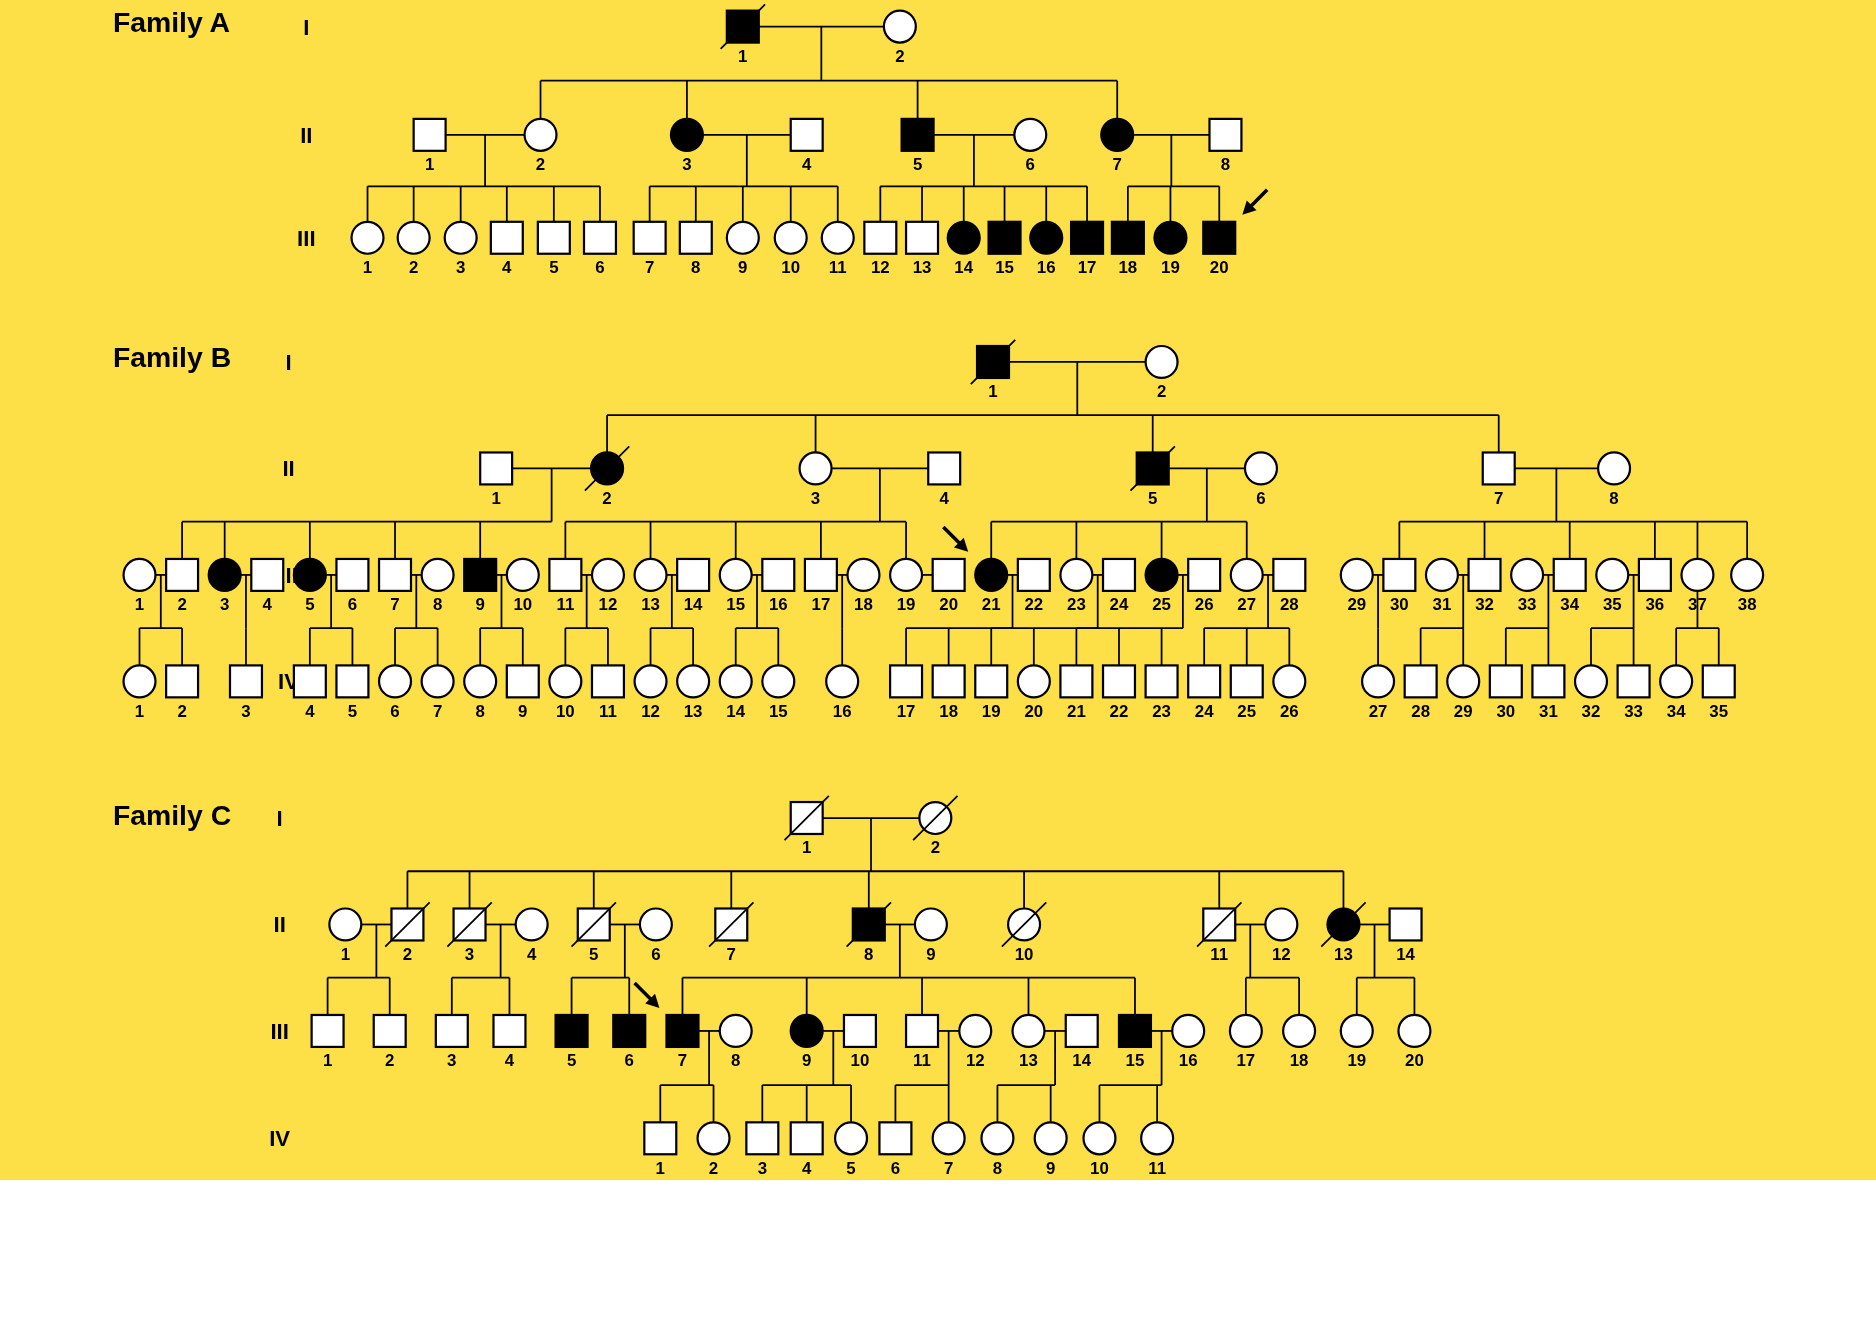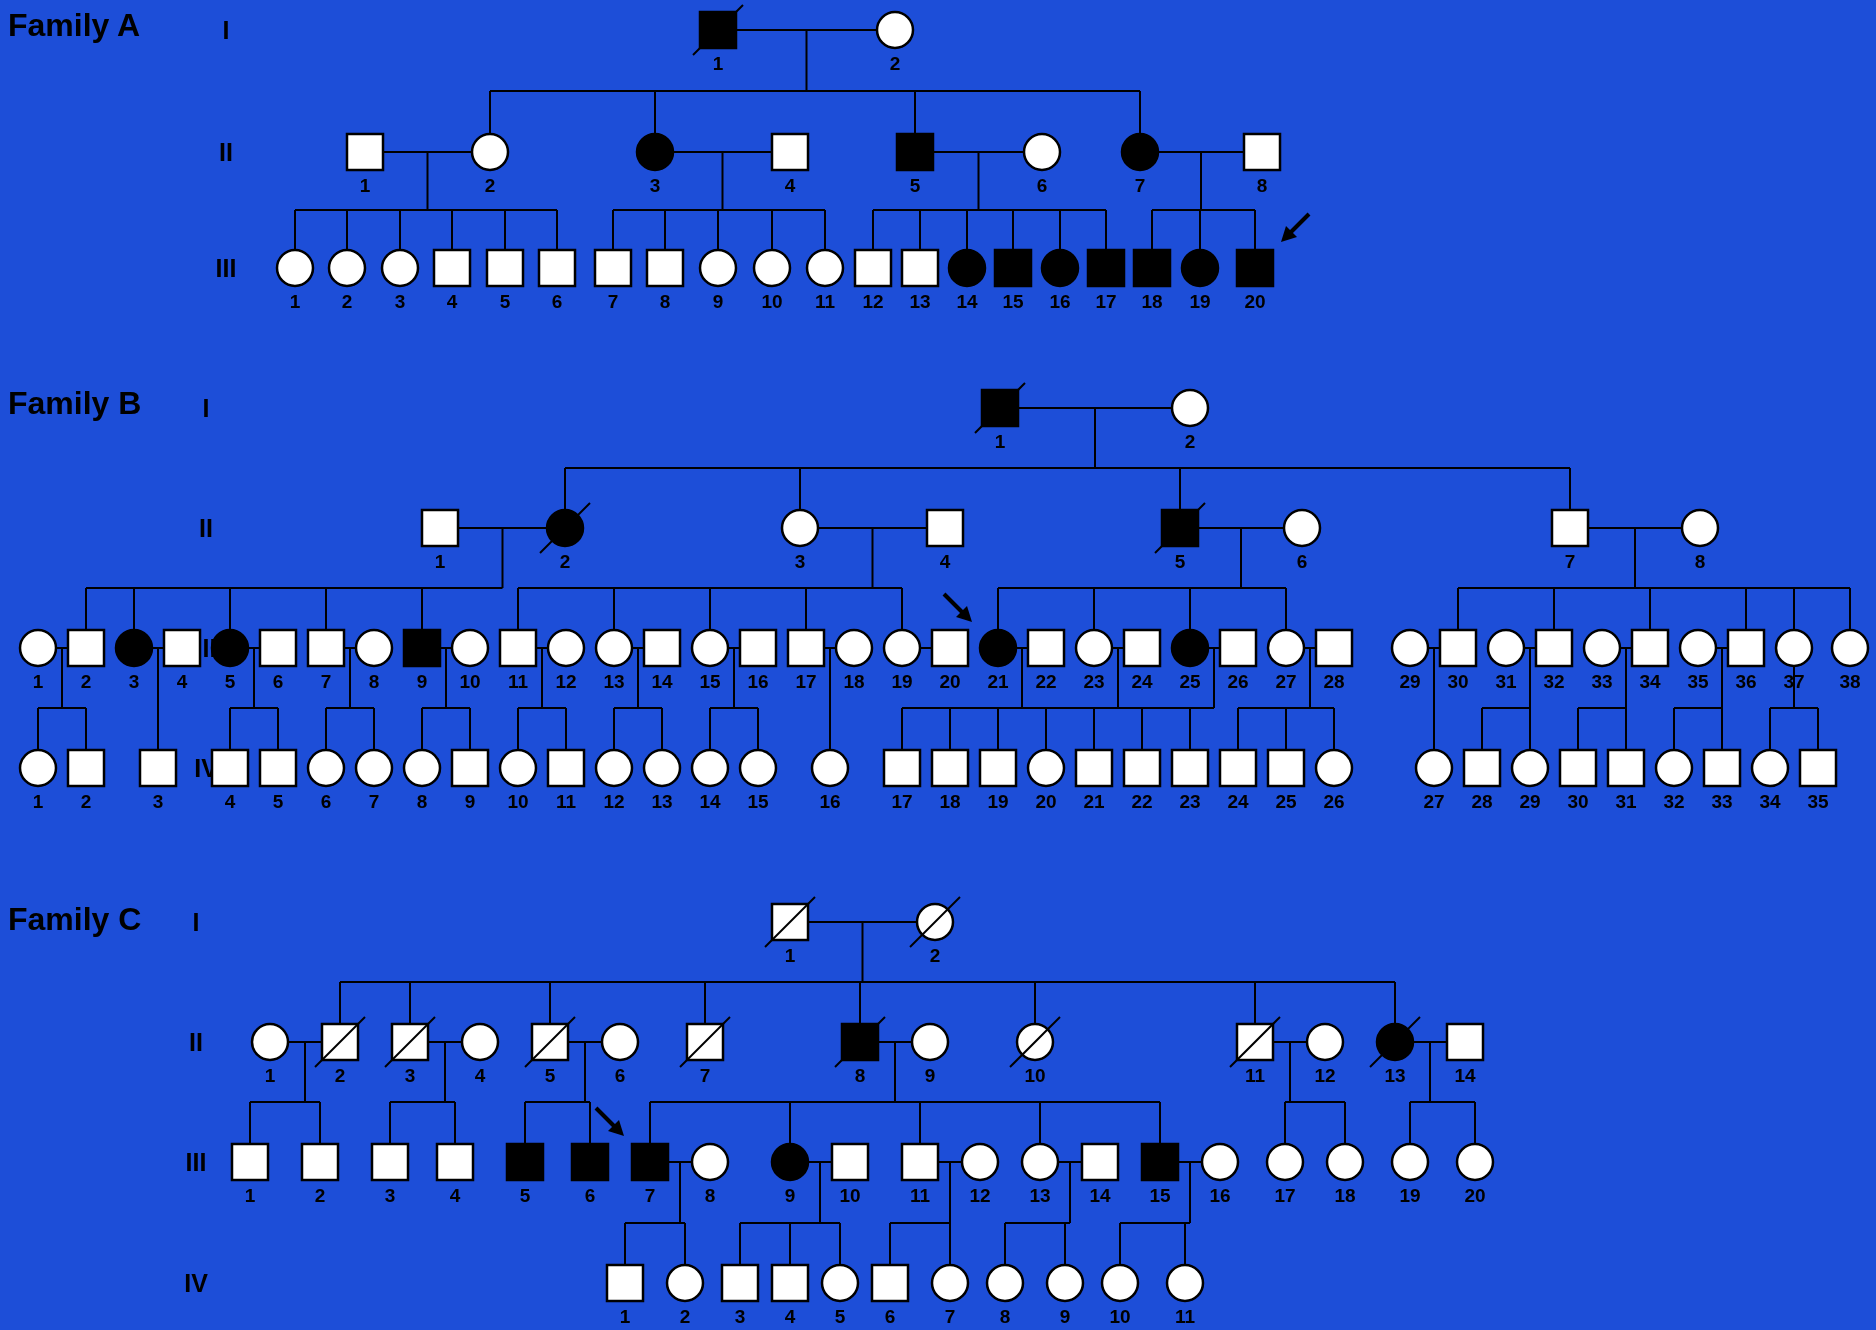--- a/index.html
+++ b/index.html
@@ -1,16 +1,16 @@
 <!DOCTYPE html>
 <html><head>
 <meta charset="utf-8">
 <style>
   html,body{margin:0;padding:0;background:#fff;}
-  .stage{position:relative;width:1876px;height:1330px;background:#1d4ed8;overflow:hidden;}
+  .stage{position:relative;width:1876px;height:1180px;background:#fde047;overflow:hidden;}
   svg{display:block;width:100%;height:100%;}
   .pline{stroke:#000;stroke-width:2;fill:none;}
   .aline{stroke:#000;stroke-width:4;fill:none;}
   .sym{stroke:#000;stroke-width:2.5;}
   .num{font-family:"Liberation Sans",sans-serif;font-size:19px;font-weight:bold;fill:#000;}
   .gen-label{font-family:"Liberation Sans",sans-serif;font-size:25px;font-weight:bold;fill:#000;}
   .fam-label{font-family:"Liberation Sans",sans-serif;font-size:32px;font-weight:bold;fill:#000;}
 </style>
 </head>
 <body>

